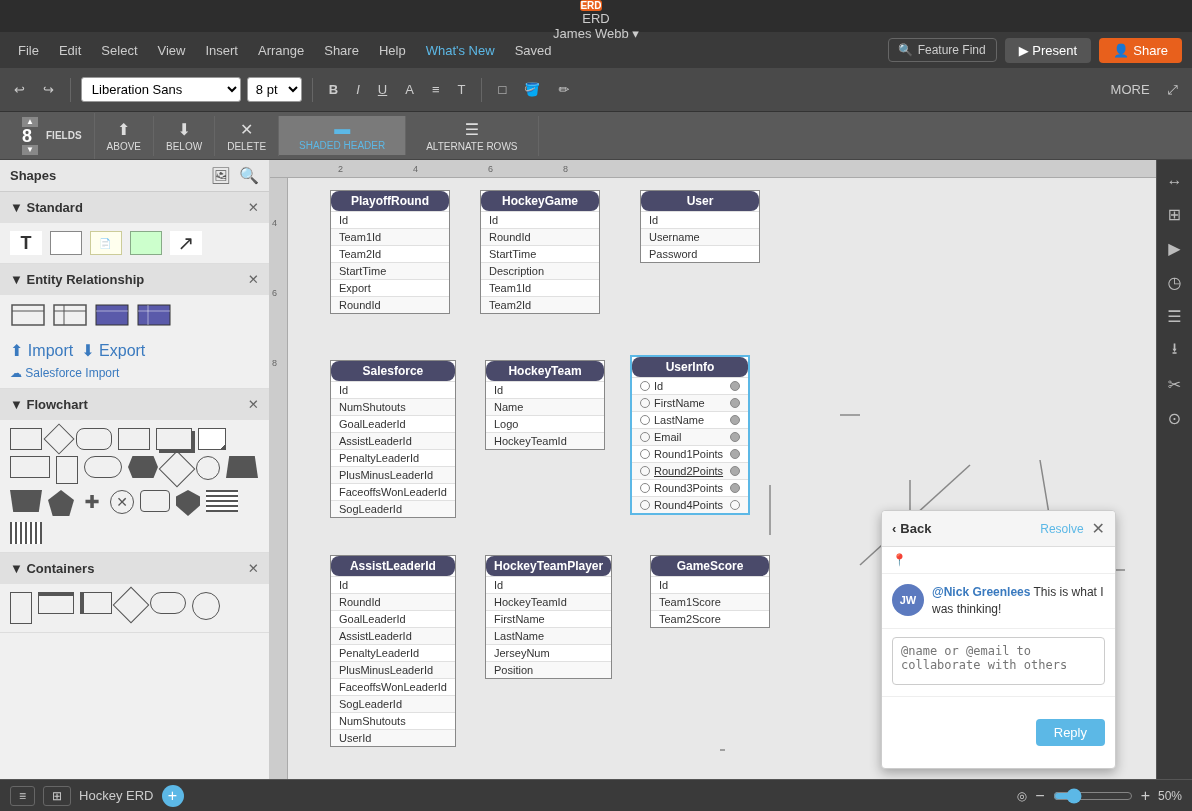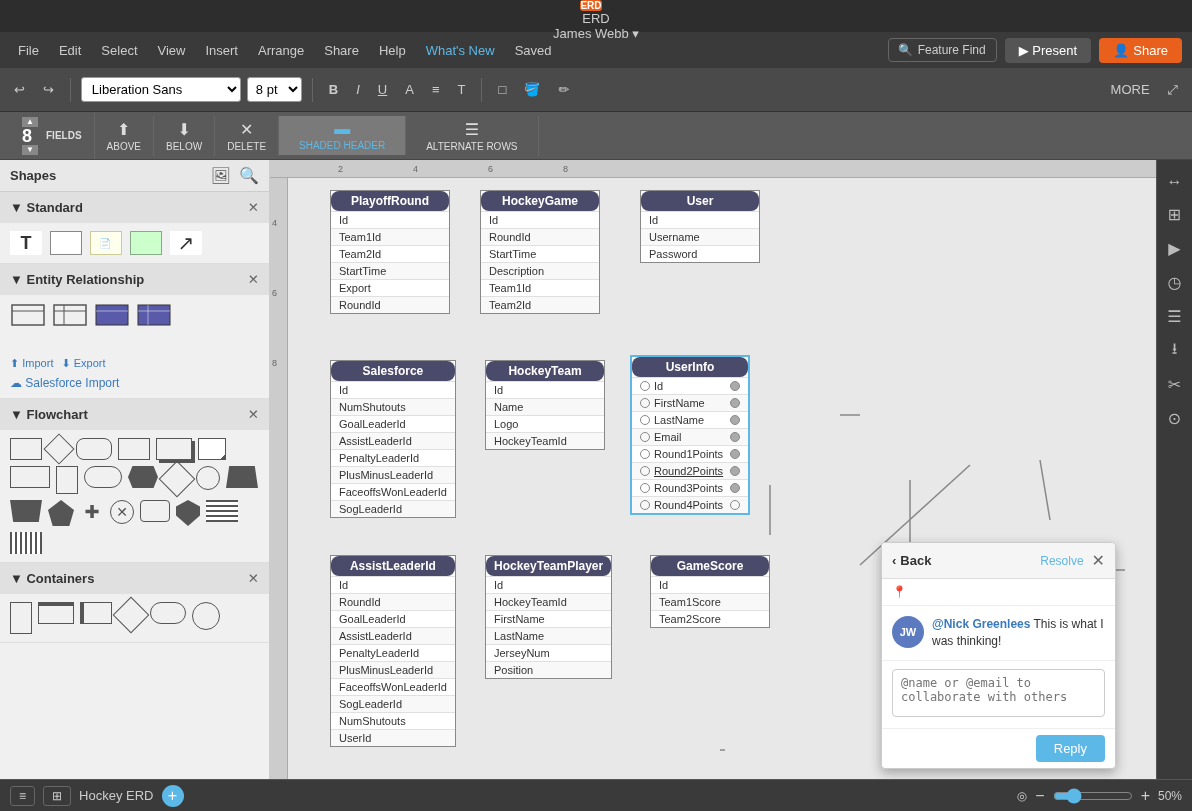--- a/index.html
+++ b/index.html
@@ -54,21 +54,21 @@
     .shape-row { display: flex; align-items: center; gap: 8px; padding: 8px 10px; }
     .shape-item { width: 32px; height: 24px; border: 1px solid #888; display: flex; align-items: center; justify-content: center; cursor: pointer; background: white; font-size: 10px; }
     .shape-item.text { border: none; font-size: 18px; font-weight: bold; color: #333; }
     .shape-item.note { background: #ffe; border: 1px solid #cc9; }
     .shape-item.green { background: #cfc; border: 1px solid #8a8; }
     .shape-item.arrow { border: none; font-size: 20px; }
 
     .er-shapes { display: flex; flex-wrap: wrap; gap: 6px; padding: 8px 10px; }
 
     .import-export { display: flex; gap: 8px; padding: 6px 10px; }
-    .ie-btn { display: flex; align-items: center; gap: 4px; color: #3a7abf; cursor: pointer; font-size: 11px; margin-top: 16px; }
+    .ie-btn { display: flex; align-items: center; gap: 4px; color: #3a7abf; cursor: pointer; font-size: 16px; }
     .sf-import { display: flex; align-items: center; gap: 4px; color: #3a7abf; cursor: pointer; font-size: 12px; padding: 0 10px 8px; }
 
     .flowchart-shapes { display: flex; flex-wrap: wrap; gap: 6px; padding: 8px 10px; }
     .fc-shape { width: 32px; height: 24px; border: 1.5px solid #555; cursor: pointer; }
     .fc-shape.circle { border-radius: 50%; width: 24px; height: 24px; }
     .fc-shape.rounded { border-radius: 8px; }
 
     .containers-shapes { display: flex; flex-wrap: wrap; gap: 6px; padding: 8px 10px; }
     .import-data-btn { display: flex; align-items: center; gap: 6px; padding: 6px 10px 10px; color: #3a7abf; cursor: pointer; font-size: 13px; }
 
@@ -94,21 +94,21 @@
     #comment-resolve { color: #5cb8e6; cursor: pointer; font-size: 12px; }
     #comment-close { background: none; border: none; cursor: pointer; font-size: 16px; color: #666; margin-left: 8px; }
     #comment-location { padding: 6px 10px; border-bottom: 1px solid #eee; color: #888; font-size: 12px; display: flex; align-items: center; gap: 6px; }
     #comment-body { padding: 10px; }
     #comment-msg { display: flex; gap: 8px; align-items: flex-start; }
     #comment-avatar { width: 32px; height: 32px; background: #5c7abf; border-radius: 50%; display: flex; align-items: center; justify-content: center; color: white; font-size: 11px; font-weight: bold; flex-shrink: 0; }
     #comment-text { font-size: 12px; line-height: 1.4; }
     #comment-text .mention { color: #3a7abf; font-weight: bold; }
     #comment-input-area { padding: 8px 10px; border-top: 1px solid #eee; }
     #comment-input { width: 100%; border: 1px solid #ccc; border-radius: 4px; padding: 6px 8px; font-size: 12px; resize: none; height: 48px; color: #aaa; }
-    #comment-footer { display: flex; justify-content: flex-end; padding: 6px 10px; border-top: 1px solid #eee; }
+    #comment-footer { display: flex; justify-content: flex-end; padding: 22px 10px; border-top: 1px solid #eee; }
     #reply-btn { background: #5cb8e6; color: white; border: none; padding: 6px 18px; border-radius: 4px; cursor: pointer; font-size: 13px; }
 
     
     #right-panel { width: 36px; background: #3a3a3a; border-left: 1px solid #555; display: flex; flex-direction: column; align-items: center; padding: 6px 0; gap: 6px; }
     .rp-btn { background: transparent; border: none; color: #bbb; cursor: pointer; width: 28px; height: 28px; display: flex; align-items: center; justify-content: center; border-radius: 3px; font-size: 16px; }
 
     
     #bottom-bar { height: 32px; background: #3a3a3a; display: flex; align-items: center; padding: 0 10px; gap: 8px; border-top: 1px solid #555; }
     .bb-btn { background: transparent; border: 1px solid #666; color: #ccc; padding: 2px 8px; border-radius: 3px; cursor: pointer; font-size: 12px; display: flex; align-items: center; gap: 4px; }
     #diagram-name { color: #ccc; font-size: 13px; }

